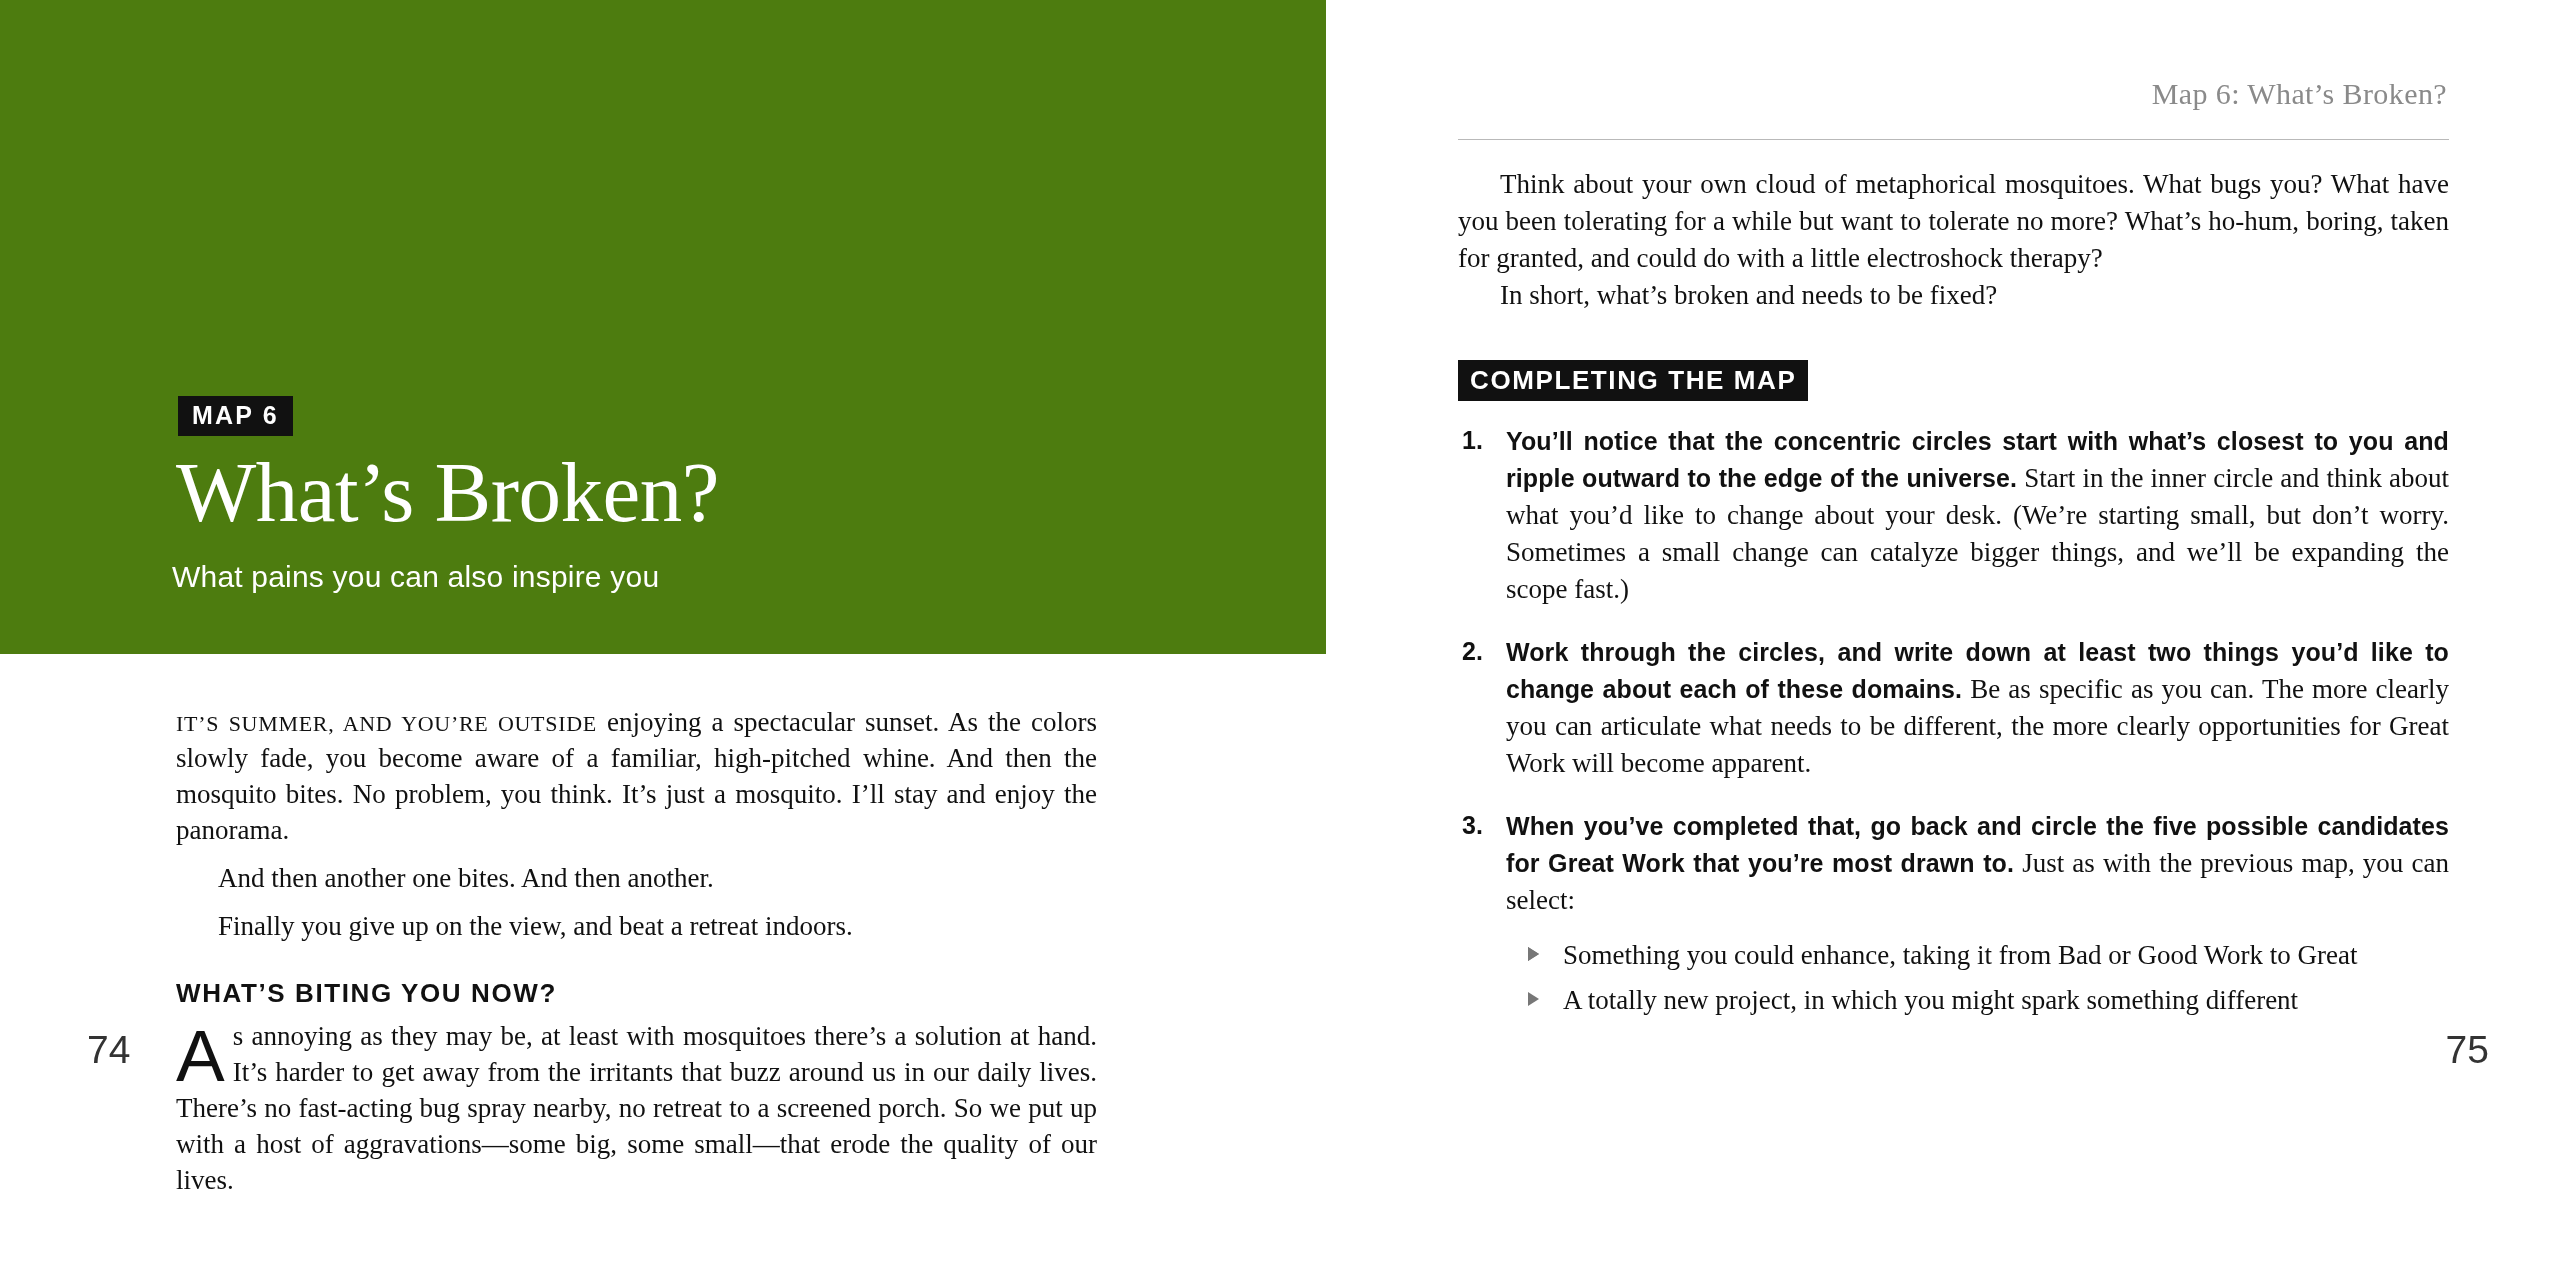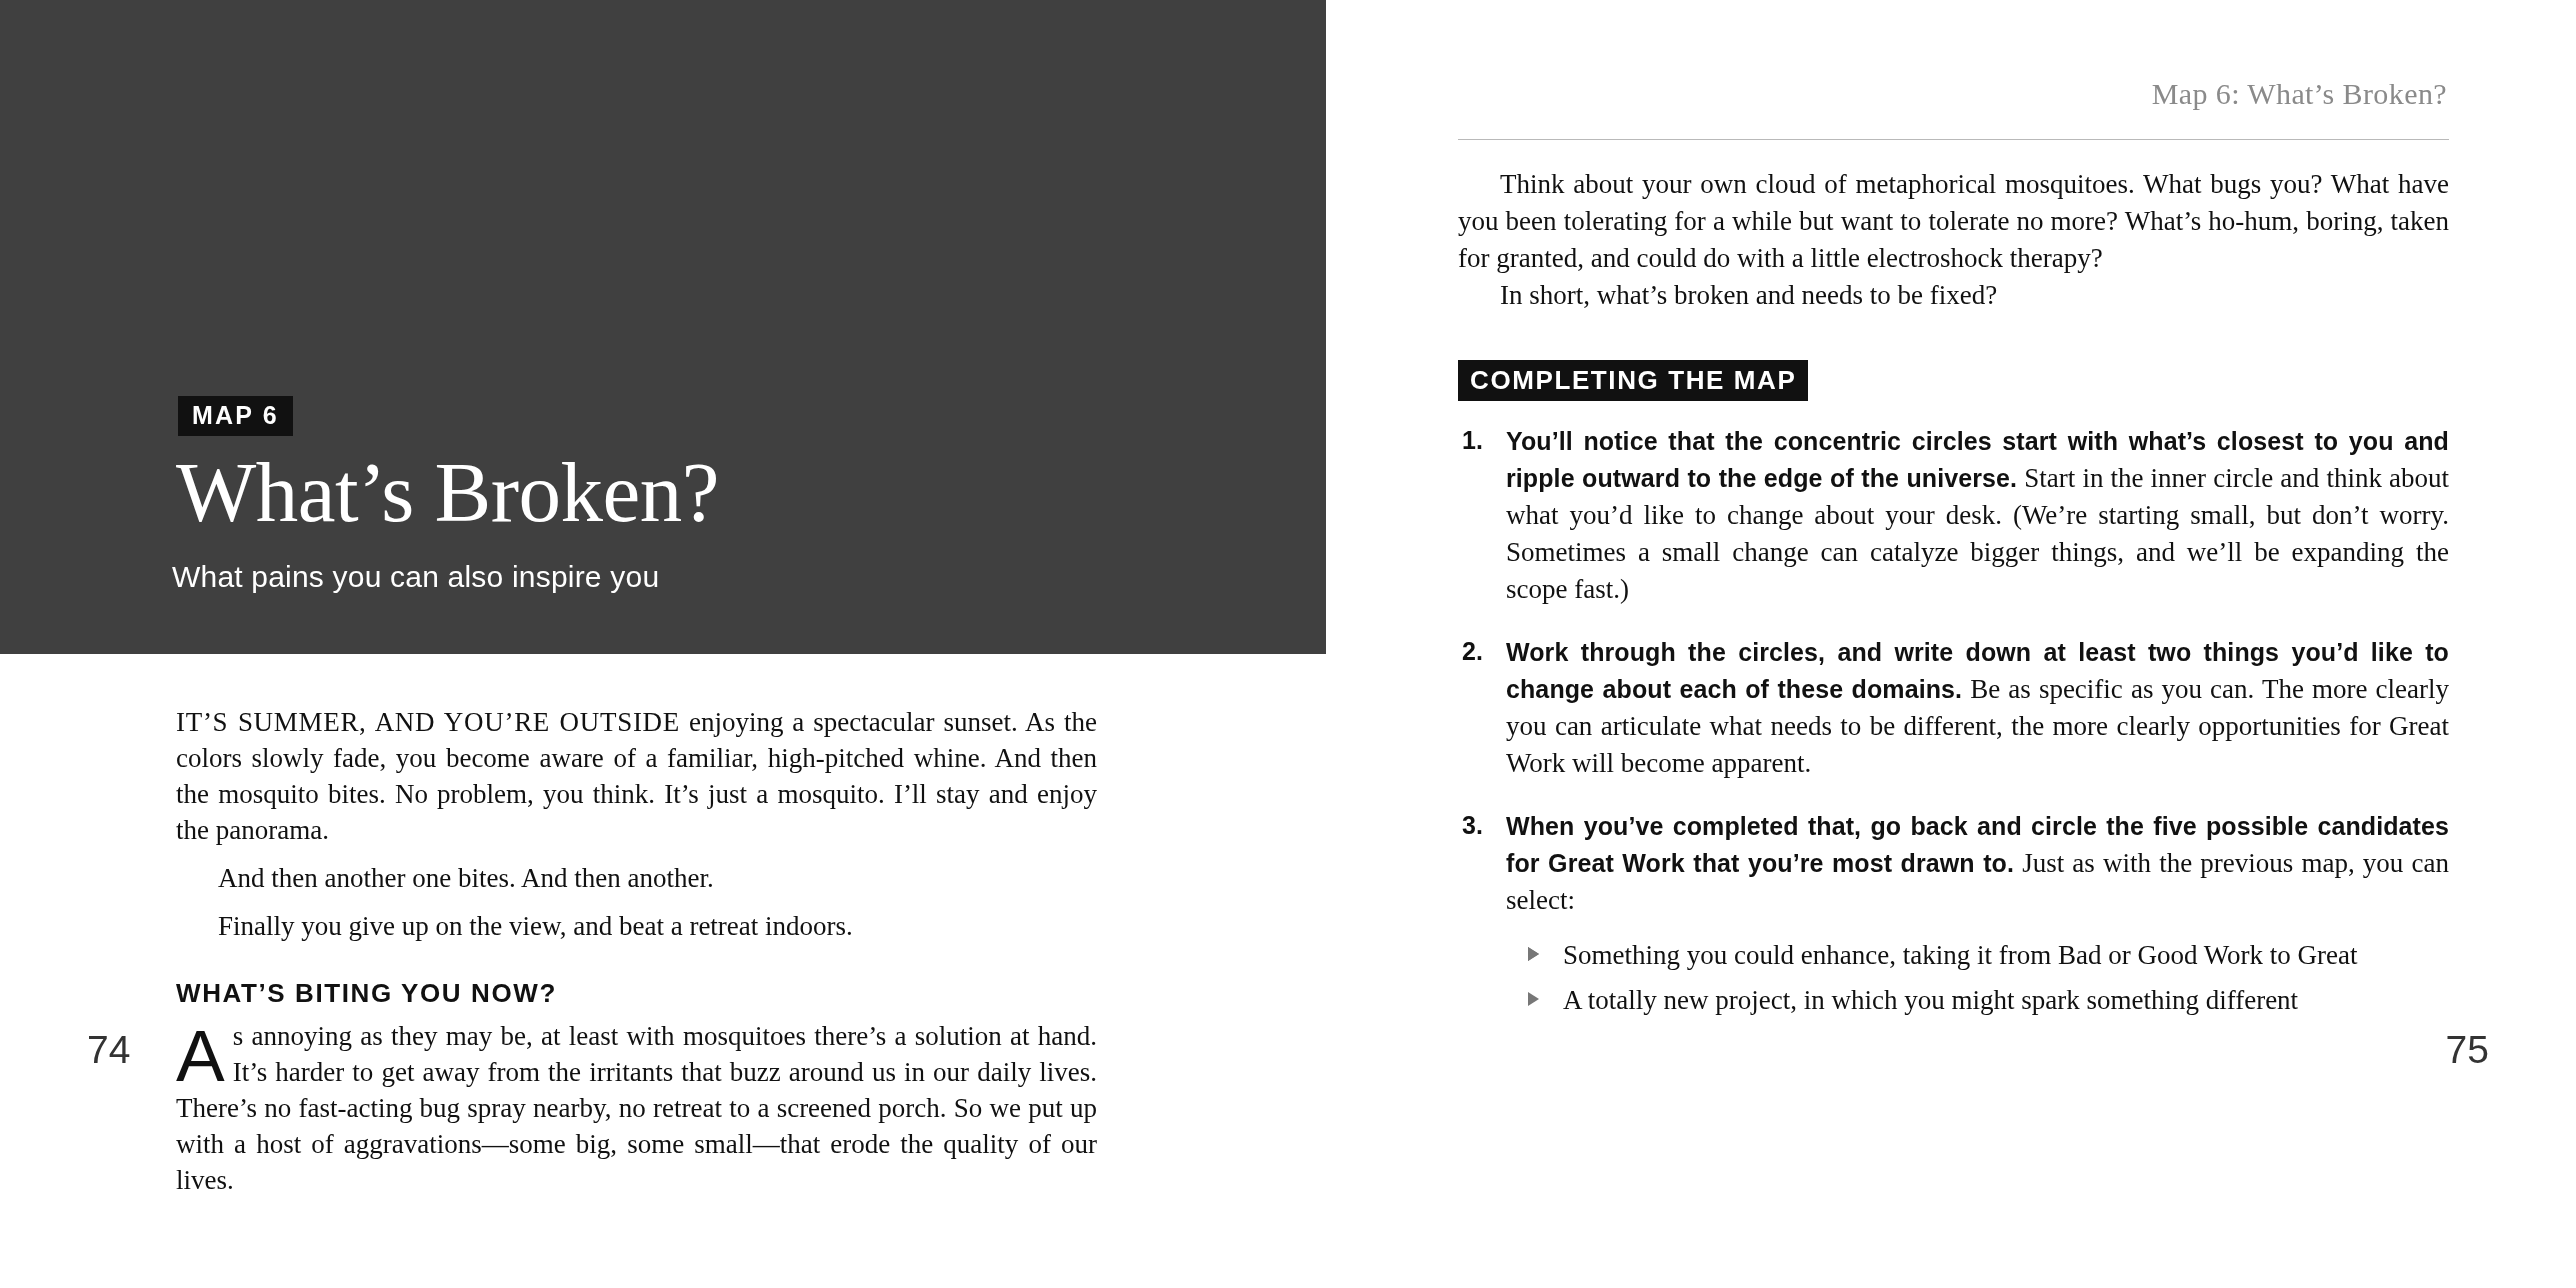--- a/index.html
+++ b/index.html
@@ -27,21 +27,21 @@
     box-sizing: border-box;
   }
 
   
   .orange-panel {
     position: absolute;
     left: 0;
     top: 0;
     width: 1326px;
     height: 654px;
-    background: #404040;
+    background: #4d7c0f;
     overflow: hidden;
   }
   .map-badge {
     position: absolute;
     left: 178px;
     top: 396px;
     background: #111111;
     color: #ffffff;
     font-family: "Liberation Sans", sans-serif;
     font-weight: bold;
@@ -83,21 +83,21 @@
     font-size: 27px;
     line-height: 1.33;
     text-align: justify;
     text-justify: inter-word;
   }
   .left-body p.indent {
     text-indent: 42px;
     margin-top: 12px;
   }
   .smallcaps-open {
-    font-size: 27px;
+    font-size: 22px;
     letter-spacing: 0.7px;
   }
   .section-head {
     font-family: "Liberation Sans", sans-serif;
     font-weight: bold;
     font-size: 26px;
     letter-spacing: 1.6px;
     margin: 34px 0 10px 0;
   }
   .dropcap-para {

